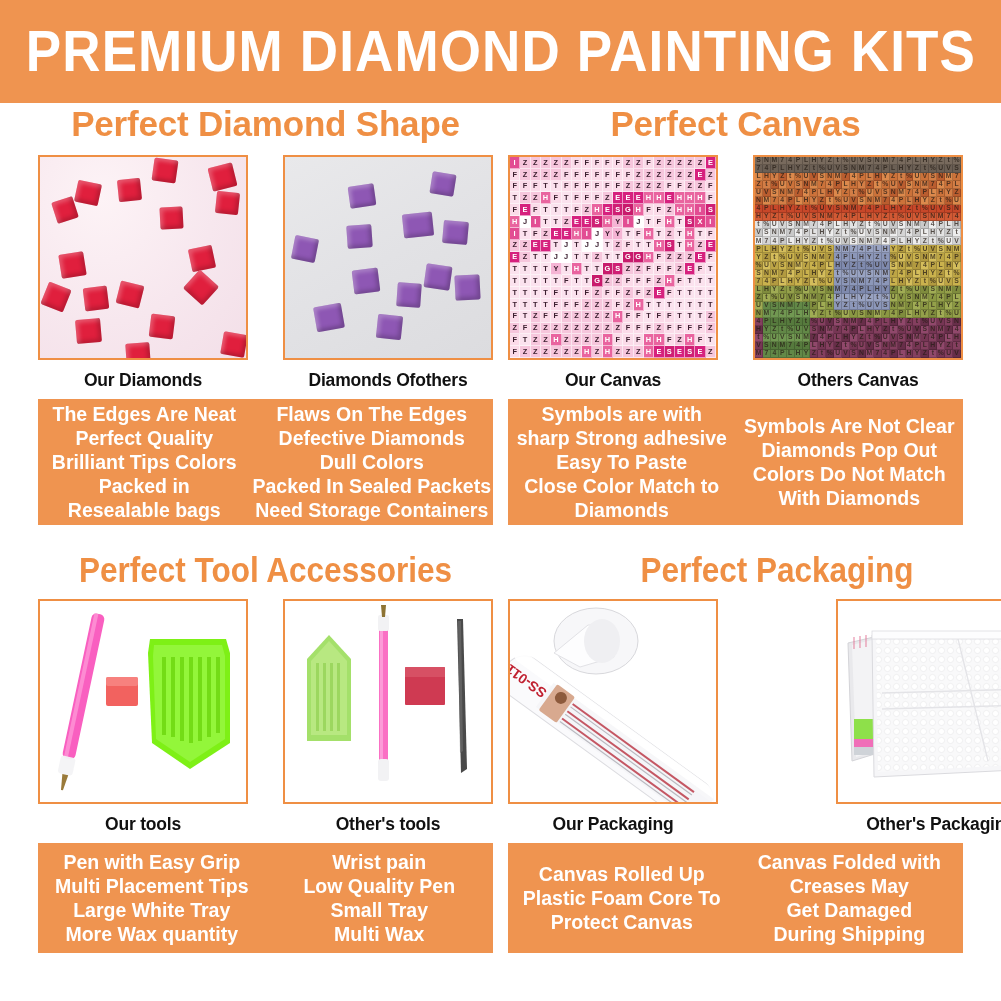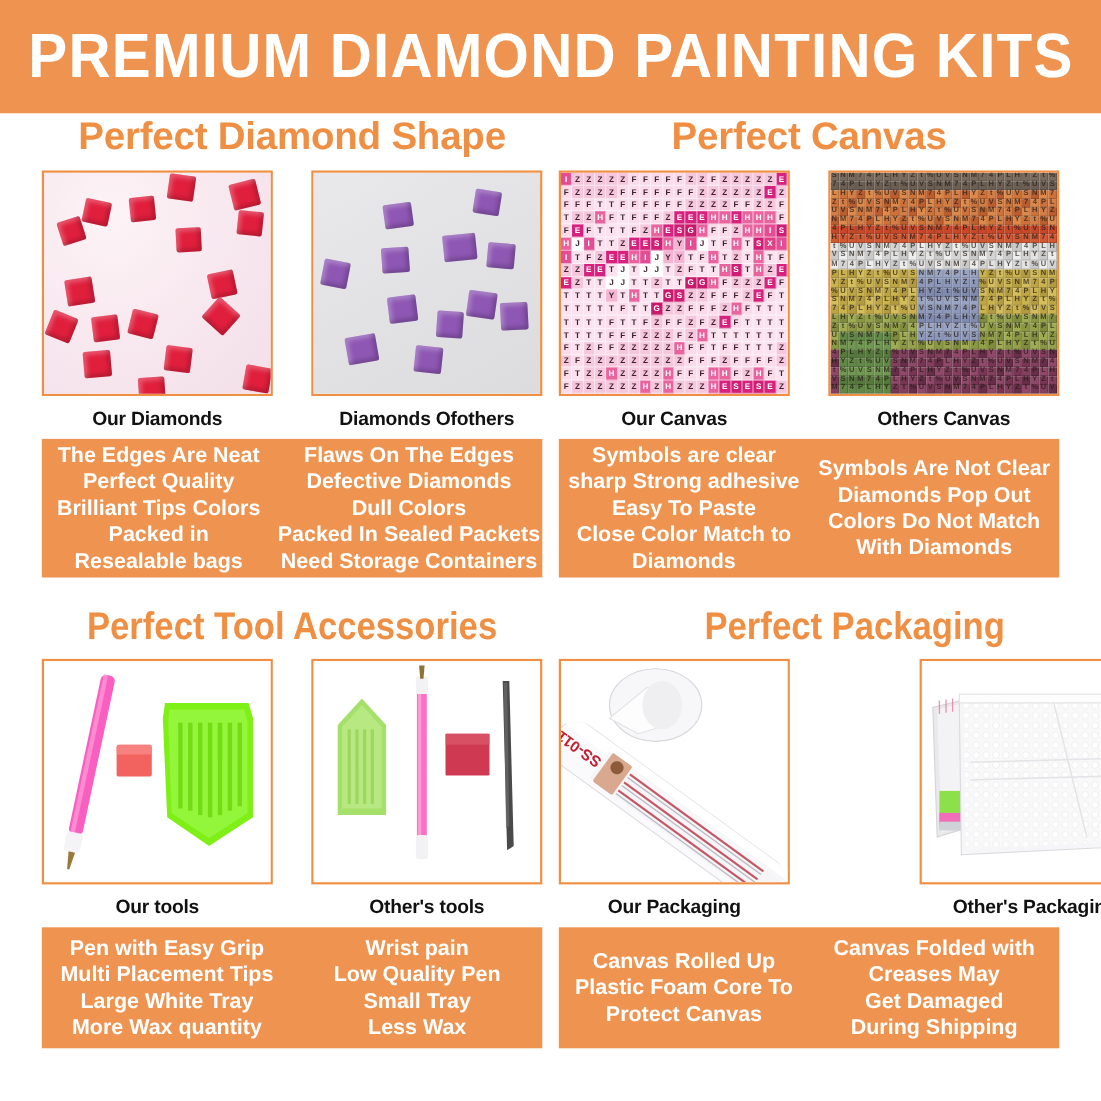--- a/index.html
+++ b/index.html
@@ -1208,21 +1208,21 @@
               <div class="cell" style="background: rgb(141, 60, 98);">U</div>
               <div class="cell" style="background: rgb(111, 43, 75);">V</div>
             </div>
         </div>
         <div class="caption">Others Canvas</div>
       </div>
     </div>
 
     <div class="textbar" style="margin-top:8px;width:455px;height:126px;">
       <div class="textcol">
-        <span>Symbols are clear</span>
+        <span>Symbols are with</span>
         <span>sharp Strong adhesive</span>
         <span>Easy To Paste</span>
         <span>Close Color Match to</span>
         <span>Diamonds</span>
       </div>
       <div class="textcol">
         <span>Symbols Are Not Clear</span>
         <span>Diamonds Pop Out</span>
         <span>Colors Do Not Match</span>
         <span>With Diamonds</span>
@@ -1304,21 +1304,21 @@
       <div class="textcol">
         <span>Pen with Easy Grip</span>
         <span>Multi Placement Tips</span>
         <span>Large White Tray</span>
         <span>More Wax quantity</span>
       </div>
       <div class="textcol">
         <span>Wrist pain</span>
         <span>Low Quality Pen</span>
         <span>Small Tray</span>
-        <span>Less Wax</span>
+        <span>Multi Wax</span>
       </div>
     </div>
   </div>
 
   <div class="quad" id="sec3" style="left:508px;top:552px;width:538px;">
     <div class="q-title cond">Perfect Packaging</div>
 
     <div class="panels" style="margin-top:12px;">
       <div class="panel">
         <div class="photo" style="width:210px;height:205px;">

